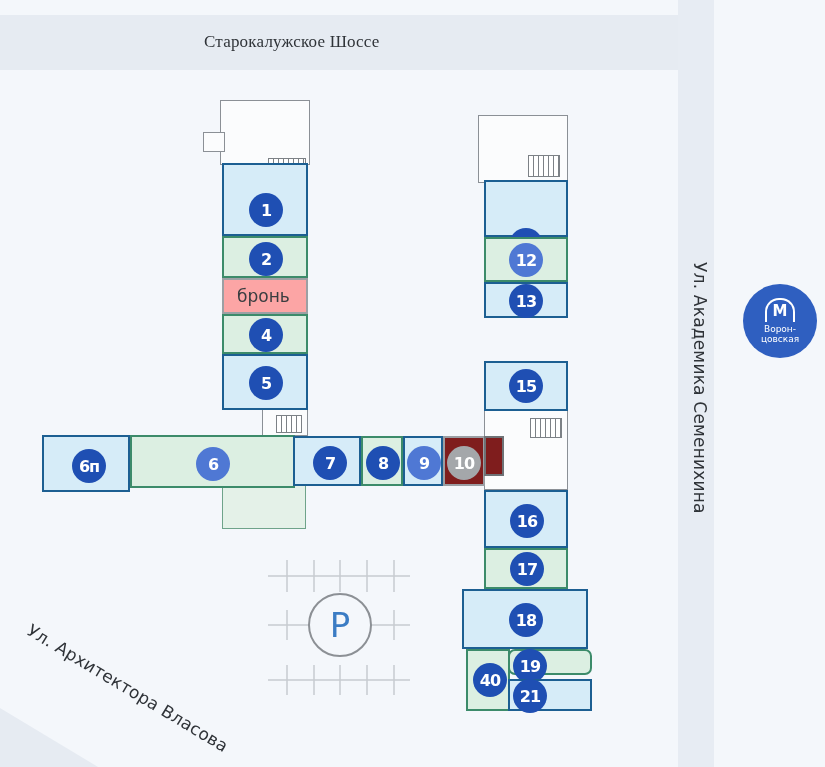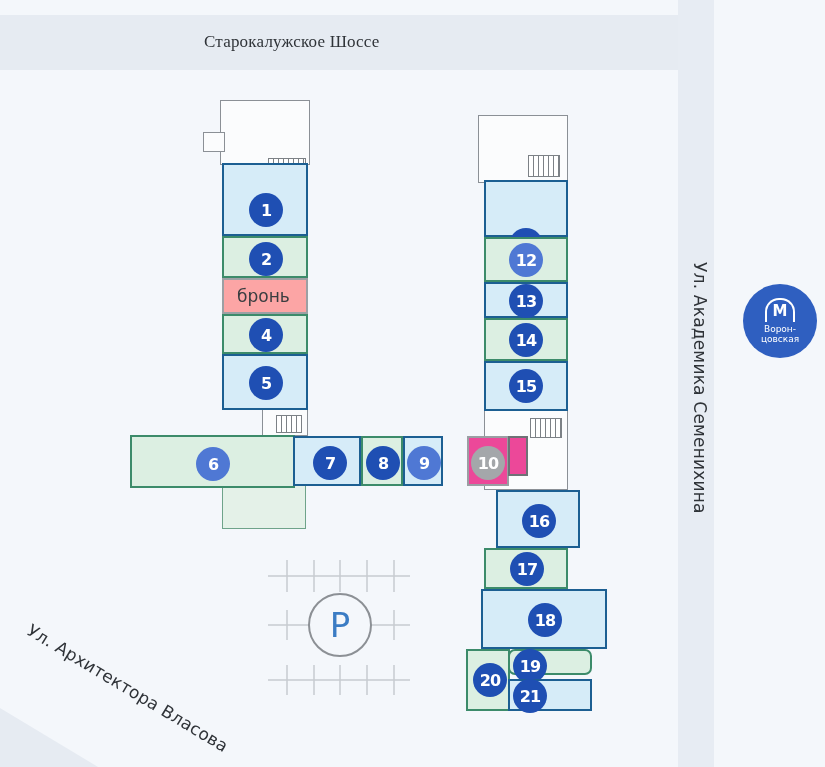--- a/index.html
+++ b/index.html
@@ -28,21 +28,21 @@
     .st-top { left: 204px; top: 32px; font-family: Liberation Serif, serif; }
     .st-right { left: 684px; top: 262px; transform-origin: left top; transform: rotate(90deg) translate(0, -26px); }
     .st-diag { left: 34px; top: 620px; transform-origin: left top; transform: rotate(31deg); }
 
     .plan { position: absolute; left: 0; top: 0; width: 825px; height: 767px; }
     .unit {
       position: absolute; box-sizing: border-box; border: 2px solid #1f5d8f;
     }
     .unit.blue { background: #d6ecf8; border-color: #1c5f92; }
     .unit.green { background: #dcefe2; border-color: #3c8b6a; }
-    .unit.grey { background: #ec4899; border-color: #9a9ea3; margin-left: 24px; }
+    .unit.grey { background: #7f1d1d; border-color: #9a9ea3; }
     .unit.reserved { background: #fca5a5; border-color: #9ca0a4; }
     .badge {
       position: absolute; width: 34px; height: 34px; border-radius: 50%;
       background: #1f4fb3; color: #ffffff; font-weight: bold; font-size: 16px;
       display: flex; align-items: center; justify-content: center;
       font-family: "DejaVu Sans", sans-serif; letter-spacing: -1px;
     }
     .badge.light { background: #4f78d4; }
     .badge.grey { background: #a4a7aa; }
     .reserved-label {
@@ -139,20 +139,23 @@
   <div class="unit reserved" style="left:222px;top:278px;width:86px;height:36px;">
     <div class="reserved-label" style="left:13px;top:6px;">бронь</div>
   </div>
   <div class="unit green" style="left:222px;top:314px;width:86px;height:40px;">
     <div class="badge" style="left:25px;top:2px;">4</div>
   </div>
   <div class="unit blue" style="left:222px;top:354px;width:86px;height:56px;">
     <div class="badge" style="left:25px;top:10px;">5</div>
   </div>
 
+  <div class="unit blue" style="left:42px;top:435px;width:88px;height:57px;">
+    <div class="badge" style="left:28px;top:12px;">6п</div>
+  </div>
   <div class="unit green" style="left:130px;top:435px;width:165px;height:53px;">
     <div class="badge light" style="left:64px;top:10px;">6</div>
   </div>
   <div class="unit blue" style="left:293px;top:436px;width:68px;height:50px;">
     <div class="badge" style="left:18px;top:8px;">7</div>
   </div>
   <div class="unit green" style="left:361px;top:436px;width:42px;height:50px;">
     <div class="badge" style="left:3px;top:8px;">8</div>
   </div>
   <div class="unit blue" style="left:403px;top:436px;width:40px;height:50px;">
@@ -165,37 +168,34 @@
 
   <div class="unit blue" style="left:484px;top:180px;width:84px;height:57px;">
     <div class="badge" style="left:23px;top:12px;margin-top:34px;">11</div>
   </div>
   <div class="unit green" style="left:484px;top:237px;width:84px;height:45px;">
     <div class="badge light" style="left:23px;top:4px;">12</div>
   </div>
   <div class="unit blue" style="left:484px;top:282px;width:84px;height:36px;">
     <div class="badge" style="left:23px;top:0px;">13</div>
   </div>
-  <div class="unit green" style="left:484px;top:318px;width:84px;height:43px;">
-    <div class="badge" style="left:23px;top:3px;">14</div>
-  </div>
   <div class="unit blue" style="left:484px;top:361px;width:84px;height:50px;">
     <div class="badge" style="left:23px;top:6px;">15</div>
   </div>
-  <div class="unit blue" style="left:484px;top:490px;width:84px;height:58px;margin-left:12px;">
+  <div class="unit blue" style="left:484px;top:490px;width:84px;height:58px;">
     <div class="badge" style="left:24px;top:12px;">16</div>
   </div>
   <div class="unit green" style="left:484px;top:548px;width:84px;height:41px;">
     <div class="badge" style="left:24px;top:2px;">17</div>
   </div>
-  <div class="unit blue" style="left:481px;top:589px;width:126px;height:60px;">
+  <div class="unit blue" style="left:462px;top:589px;width:126px;height:60px;">
     <div class="badge" style="left:45px;top:12px;">18</div>
   </div>
   <div class="unit green" style="left:466px;top:649px;width:44px;height:62px;">
-    <div class="badge" style="left:5px;top:12px;">20</div>
+    <div class="badge" style="left:5px;top:12px;">40</div>
   </div>
   <div class="unit green" style="left:508px;top:649px;width:84px;height:26px;border-radius:7px;">
     <div class="badge" style="left:3px;top:-2px;">19</div>
   </div>
   <div class="unit blue" style="left:508px;top:679px;width:84px;height:32px;">
     <div class="badge" style="left:3px;top:-2px;">21</div>
   </div>
 </div>
 
 </body></html>

